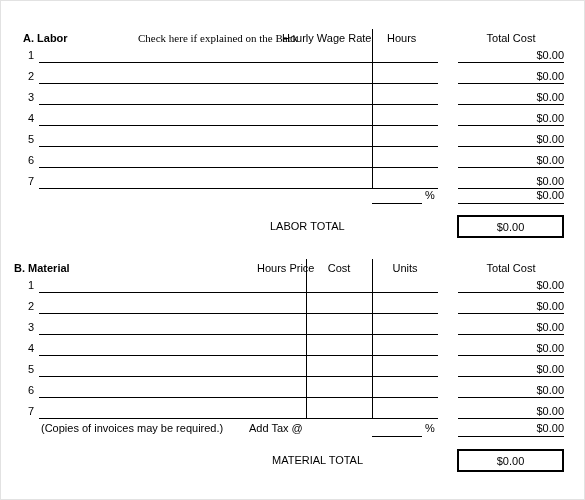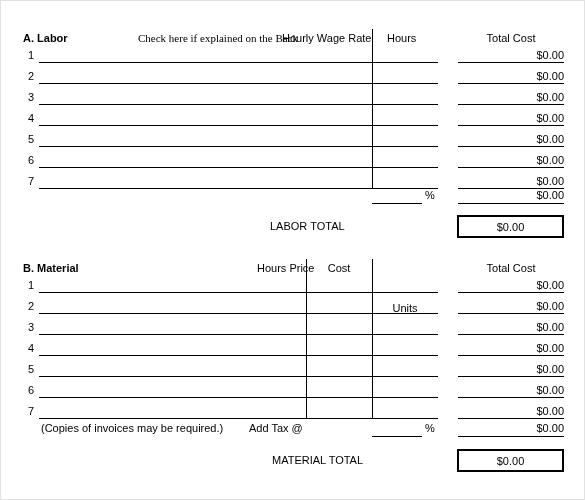--- a/index.html
+++ b/index.html
@@ -121,27 +121,27 @@
     <div class="abs t rgt" style="left:457px; top:188px; width:106px;">$0.00</div>
     <div class="hrule" style="left:371px; top:202px; width:50px;"></div>
     <div class="hrule" style="left:457px; top:202px; width:106px;"></div>
 
     <div class="abs t" style="left:249px; top:219px;margin-left:20px;">LABOR TOTAL</div>
     <div class="totalbox" style="left:456px; top:214px; width:107px; height:23px;">$0.00</div>
   </div>
 
   <div class="section">
 
-    <div class="abs t bold" style="left:22px; top:261px;">B. Material</div>
+    <div class="abs t bold" style="left:13px; top:261px;">B. Material</div>
 
     <div class="abs t" style="left:256px; top:261px;">Hours Price</div>
 
     <div class="abs t ctr" style="left:305px; top:261px; width:66px;">Cost</div>
 
-    <div class="abs t ctr" style="left:371px; top:261px; width:66px;margin-top:40px;">Units</div>
+    <div class="abs t ctr" style="left:371px; top:261px; width:66px;">Units</div>
 
     <div class="abs t ctr" style="left:457px; top:261px; width:106px;">Total Cost</div>
 
     <div class="vrule" style="left:305px; top:258px; height:160px;"></div>
     <div class="vrule" style="left:371px; top:258px; height:160px;"></div>
 
     <div class="abs t" style="left:27px; top:278px;">1</div>
     <div class="abs t rgt" style="left:457px; top:278px; width:106px;">$0.00</div>
     <div class="hrule" style="left:38px; top:291px; width:267px;"></div>
     <div class="hrule" style="left:305px; top:291px; width:66px;"></div>

